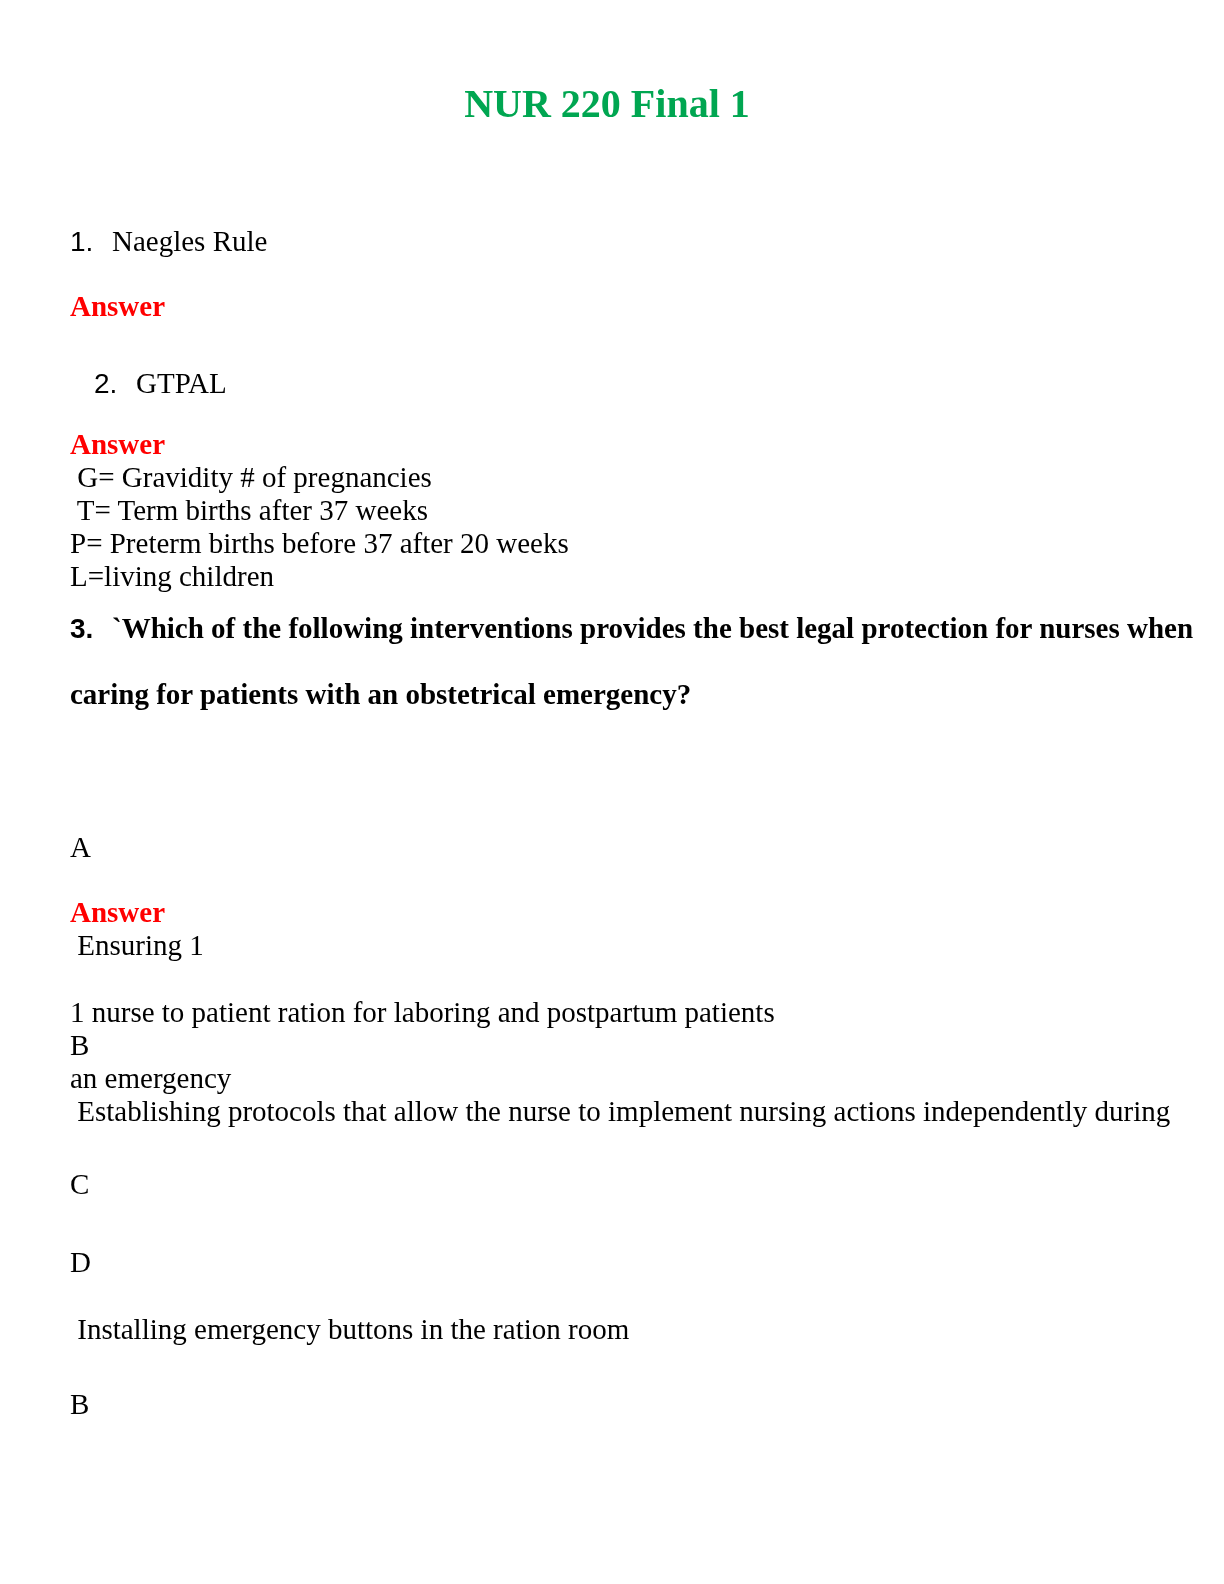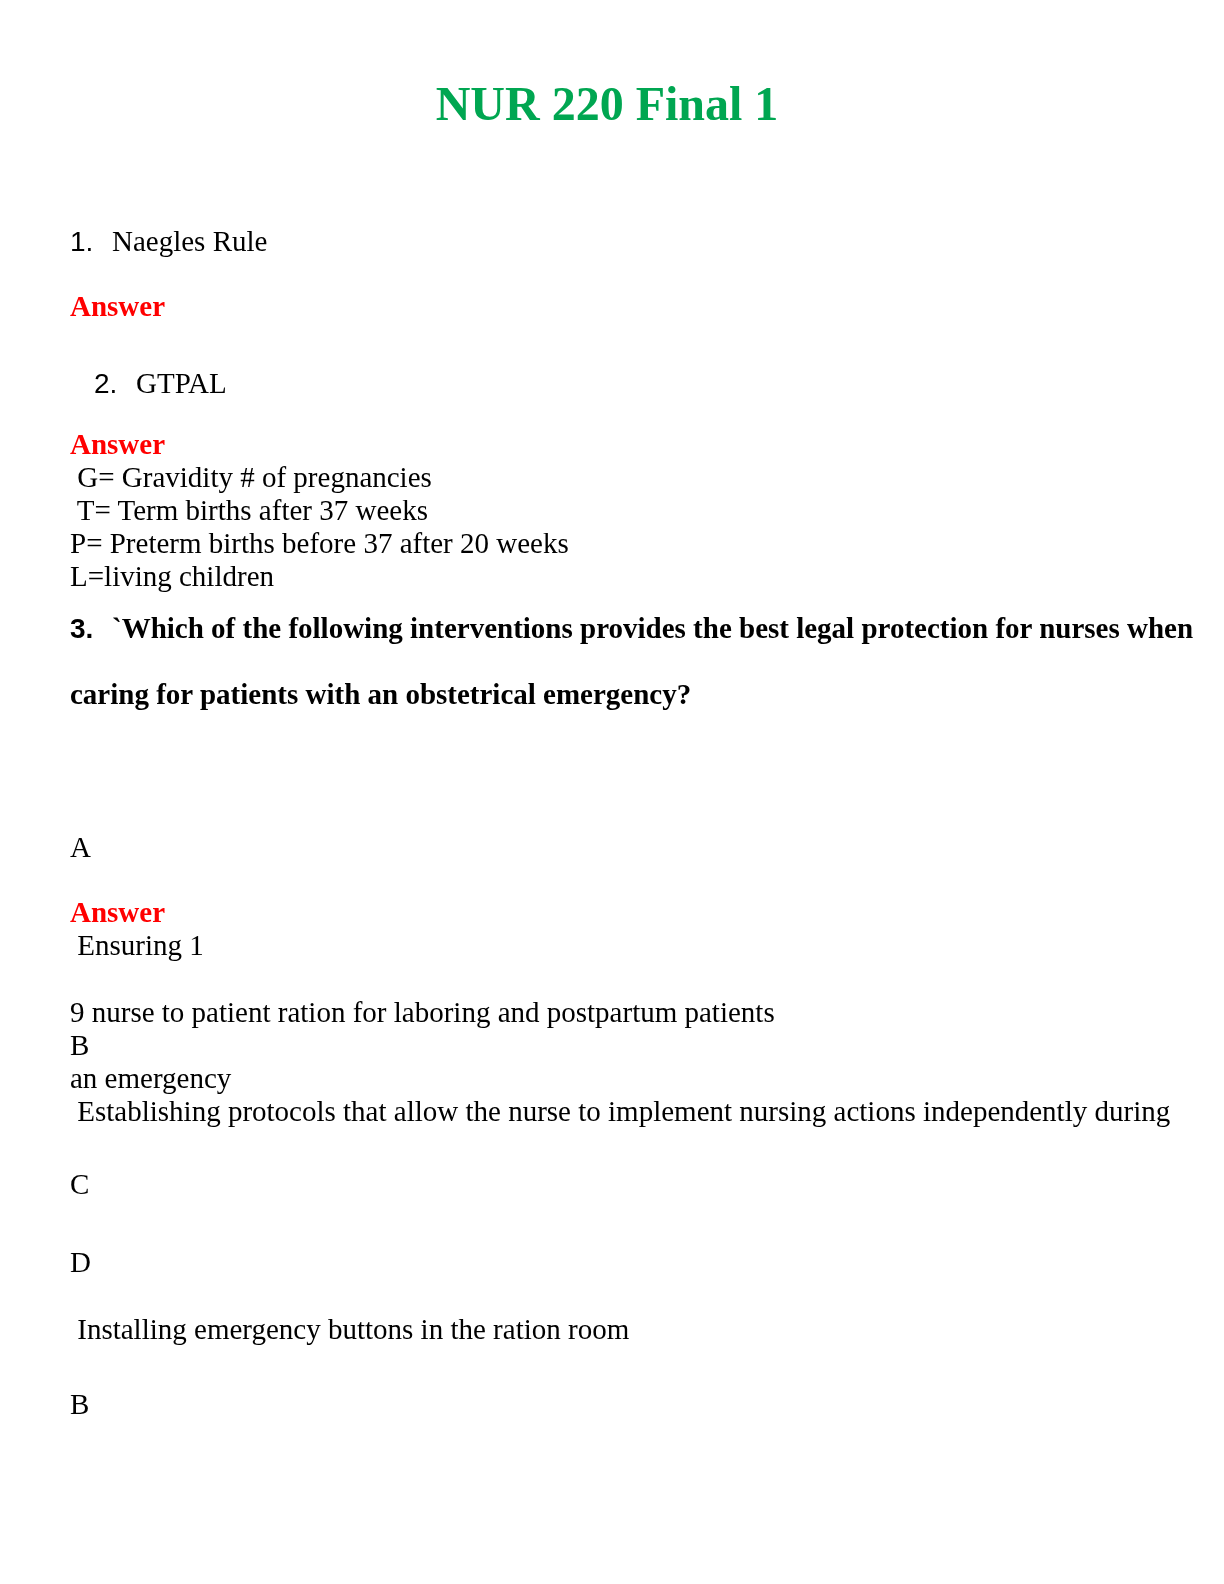--- a/index.html
+++ b/index.html
@@ -22,21 +22,21 @@
     font-family: "Liberation Serif", serif;
     font-size: 29px;
     line-height: 33px;
     padding: 76px 40px 0 70px;
     overflow: hidden;
     position: relative;
   }
   .doc-title {
     font-family: "Liberation Serif", serif;
     font-weight: bold;
-    font-size: 48px;
+    font-size: 40px;
     line-height: 56px;
     color: var(--green);
     text-align: center;
     margin: 0 0 0 -40px;
     white-space: pre;
   }
   .para { margin: 0; white-space: pre; }
   .qnum {
     display: inline-block;
     min-width: 42px;
@@ -82,21 +82,21 @@
 
   <div class="para g29"><span class="qnum">3.</span><span>`Which of the following interventions provides the best legal protection for nurses when</span>
     <div class="bodyline">caring for patients with an obstetrical emergency?</div>
   </div>
 
   <div class="bodyline g54">A</div>
 
   <div class="answer-label g32">Answer</div>
   <div class="bodyline"> Ensuring 1</div>
 
-  <div class="bodyline g34">9 nurse to patient ration for laboring and postpartum patients</div>
+  <div class="bodyline g34">1 nurse to patient ration for laboring and postpartum patients</div>
   <div class="bodyline">B</div>
   <div class="bodyline">an emergency</div>
   <div class="bodyline"> Establishing protocols that allow the nurse to implement nursing actions independently during</div>
 
   <div class="bodyline g40">C</div>
 
   <div class="bodyline g45">D</div>
   <div class="bodyline g34"> Installing emergency buttons in the ration room</div>
 
   <div class="bodyline g42">B</div>

